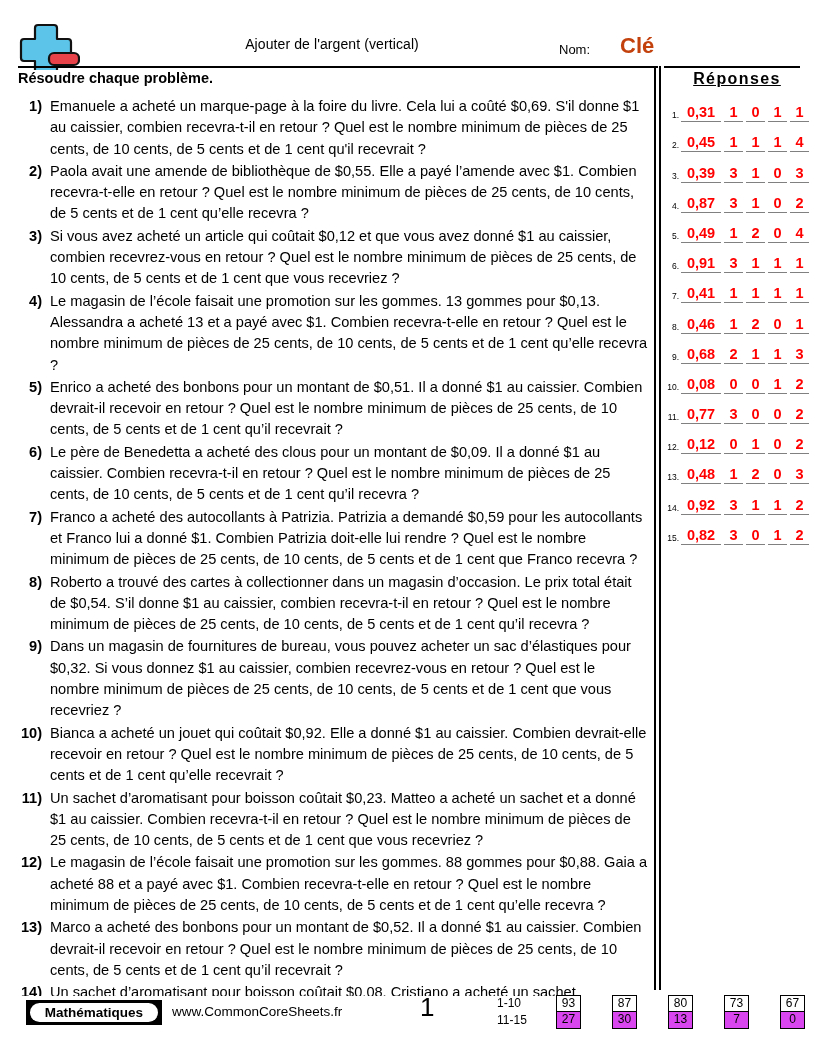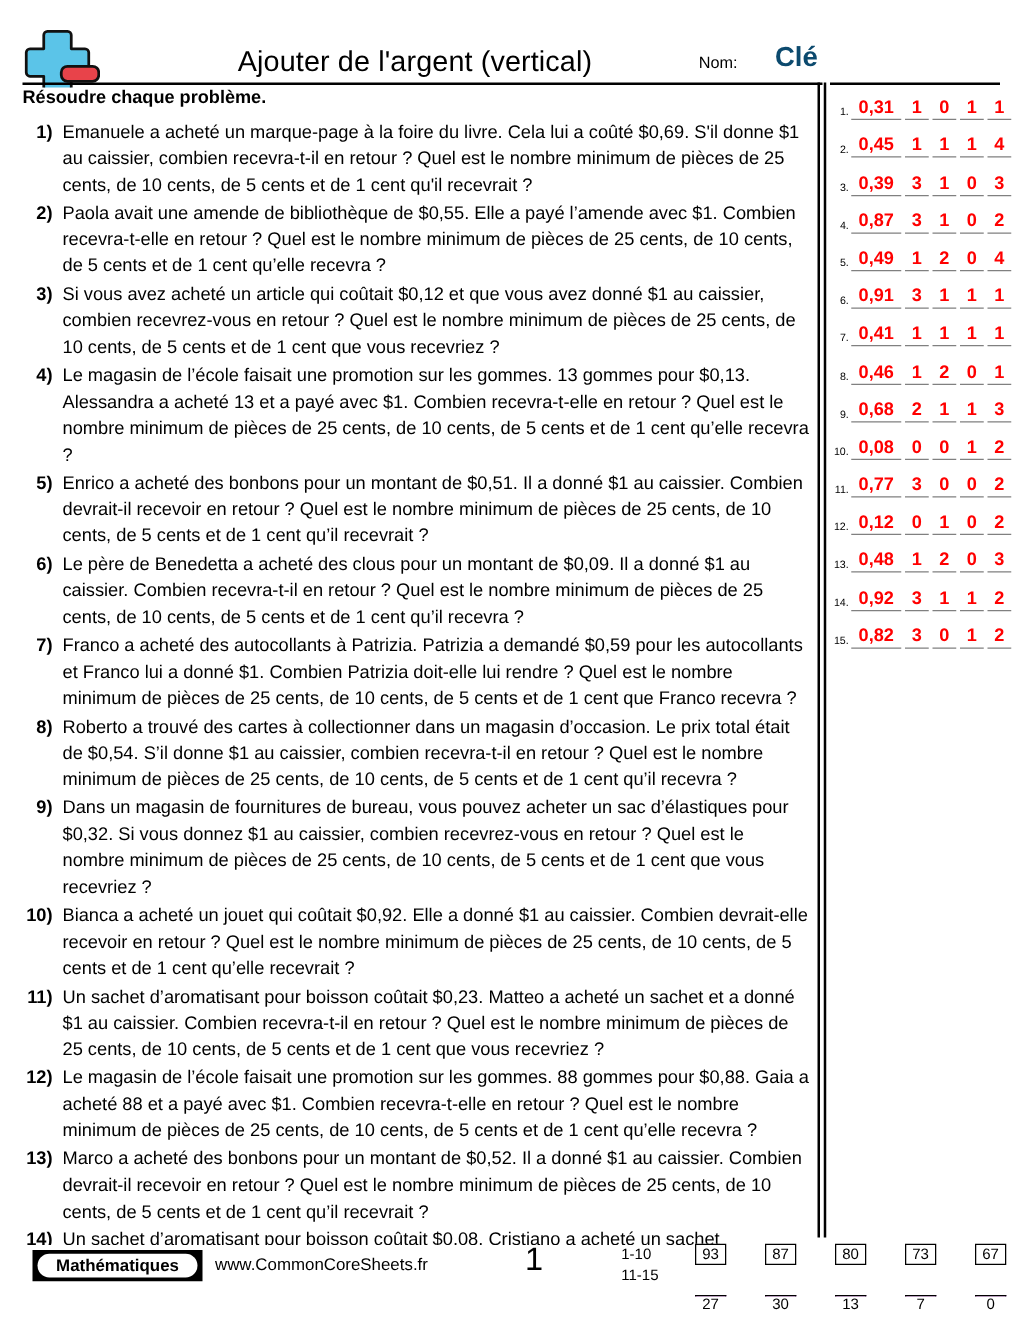--- a/index.html
+++ b/index.html
@@ -22,34 +22,34 @@
     position: absolute;
     left: 18px; top: 23px;
     width: 62px; height: 47px;
   }
   #logo svg { display: block; }
 
   #worksheet-title {
     position: absolute;
     left: 0; top: 36px; width: 664px;
     text-align: center;
-    font-size: 23px;
+    font-size: 14px;
     letter-spacing: 0.1px;
   }
   #name-label {
     position: absolute;
     left: 559px; top: 42px;
     font-size: 13px;
   }
   #name-value {
     position: absolute;
     left: 620px; top: 33px;
     font-size: 22px;
     font-weight: bold;
-    color: #0c4a6e;
+    color: #c2410c;
   }
 
   
   #header-rule-left {
     position: absolute;
     left: 18px; top: 66px; width: 640px; height: 2px;
     background: #000;
   }
   #header-rule-right {
     position: absolute;
@@ -189,21 +189,21 @@
   .score-cells .sc {
     width: 25px;
     border: 1px solid #000;
     margin-left: -1px;
     text-align: center;
     font-size: 12px;
     line-height: 15px;
     background: #ffffff;
   }
   .score-cells .sc.shaded { background: #d946ef; }
-  .score-line.second .sc { border-top: none; margin-top: 24px; }
+  .score-line.second .sc { border-top: none; }
 </style>
 </head>
 <body>
 
 <div id="header">
   <div id="logo">
     <svg width="62" height="47" viewBox="0 0 62 47">
       <path d="M20 2 h16 a3 3 0 0 1 3 3 v11 h11 a3 3 0 0 1 3 3 v16 a3 3 0 0 1 -3 3 h-11 v11 a3 3 0 0 1 -3 3 h-16 a3 3 0 0 1 -3 -3 v-11 h-11 a3 3 0 0 1 -3 -3 v-16 a3 3 0 0 1 3 -3 h11 v-11 a3 3 0 0 1 3 -3 z" fill="#5bc4e8" stroke="#111111" stroke-width="2.2" stroke-linejoin="round"></path>
       <rect x="31" y="30" width="30" height="12" rx="5" fill="#e8434a" stroke="#111111" stroke-width="2.2"></rect>
     </svg>
@@ -275,20 +275,21 @@
       <div class="num">13)</div>
       <div class="body">Marco a acheté des bonbons pour un montant de $0,52. Il a donné $1 au caissier. Combien devrait-il recevoir en retour ? Quel est le nombre minimum de pièces de 25 cents, de 10 cents, de 5 cents et de 1 cent qu’il recevrait ?</div>
     </div>
     <div class="problem">
       <div class="num">14)</div>
       <div class="body">Un sachet d’aromatisant pour boisson coûtait $0,08. Cristiano a acheté un sachet</div>
     </div>
   </div>
 
 <div id="answers">
+  <div id="answers-title">Réponses</div>
   <div id="answers-rows">
       <div class="ans-row">
         <div class="idx">1.</div>
         <div class="cell money">0,31</div>
         <div class="cell coin">1</div>
         <div class="cell coin">0</div>
         <div class="cell coin">1</div>
         <div class="cell coin">1</div>
       </div>
       <div class="ans-row">

